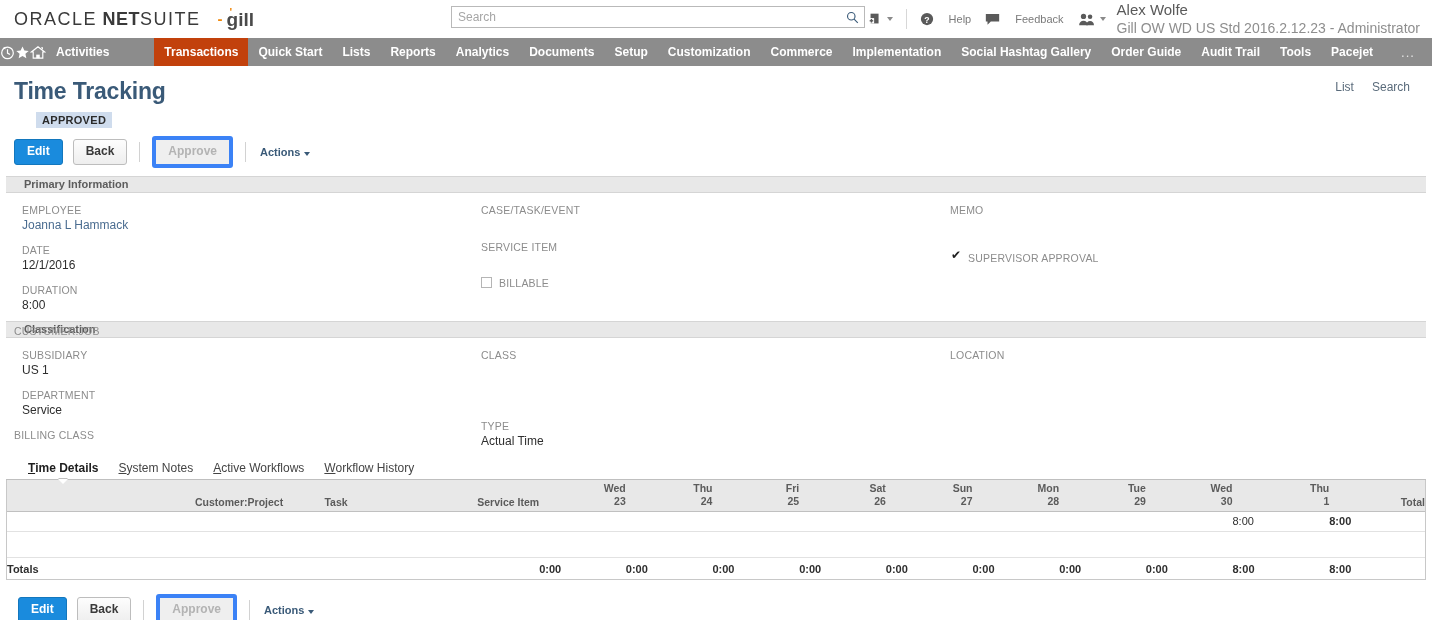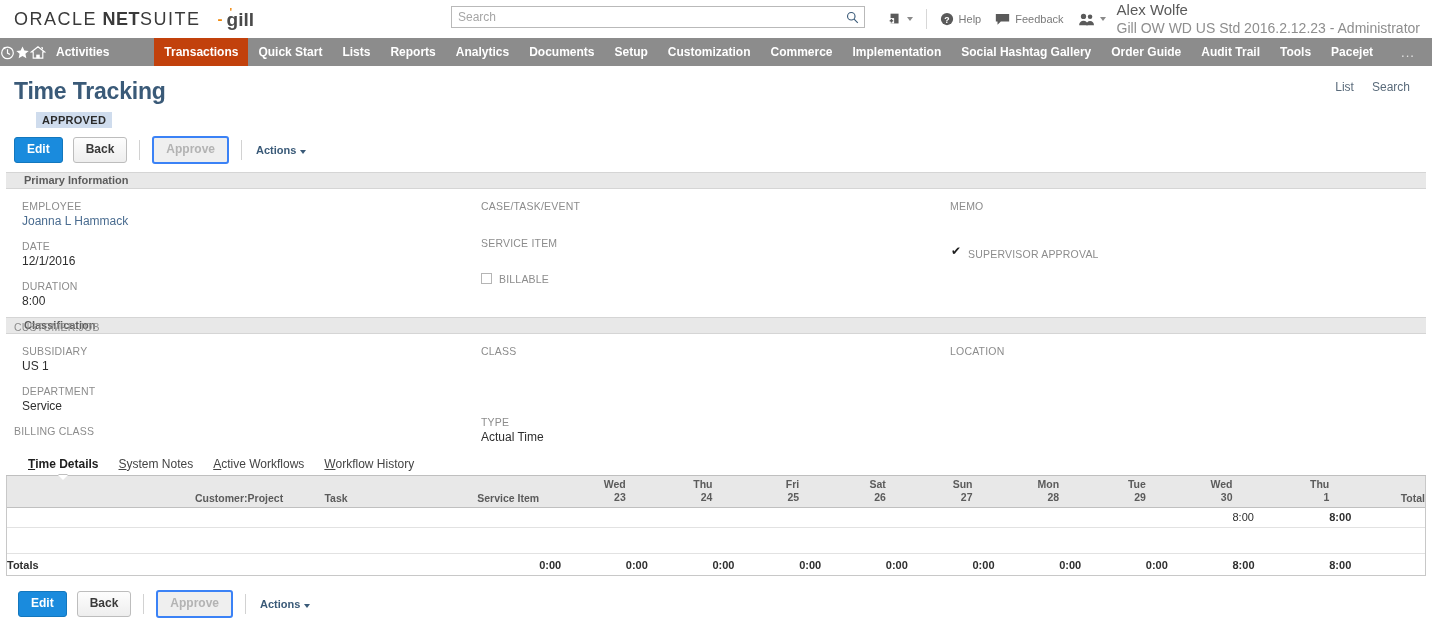--- a/index.html
+++ b/index.html
@@ -99,21 +99,21 @@
   .hr-item {
     display: flex;
     align-items: center;
     height: 38px;
     padding: 0 7px;
     font-size: 11px;
     color: #7a7a7a;
     cursor: pointer;
     white-space: nowrap;
   }
-  .hr-item .lbl { margin-left: 5px; }
+  .hr-item .lbl { margin-left: 15px; }
   .hr-divider {
     width: 1px; height: 20px; background: #d7d7d7; margin: 0 6px;
   }
   .caret {
     display: inline-block;
     width: 0; height: 0;
     border-left: 3px solid transparent;
     border-right: 3px solid transparent;
     border-top: 4px solid #8a8a8a;
     margin-left: 4px;
@@ -217,21 +217,21 @@
     color: #ffffff;
   }
   .btn-default {
     background: linear-gradient(#fdfdfd,#eeeeee);
     border: 1px solid #bdbdbd;
     color: #3a3a3a;
     margin-left: 10px;
   }
   .btn-disabled {
     background: #efefef;
-    border: 2px solid #3b82f6;
+    border: 4px solid #3b82f6;
     color: #b3b3b3;
     cursor: default;
   }
   .btn-sep {
     width: 1px; height: 20px; background: #d2d2d2; margin: 0 12px;
   }
   .actions-link {
     font-size: 11px;
     font-weight: 700;
     color: #3a5a78;

